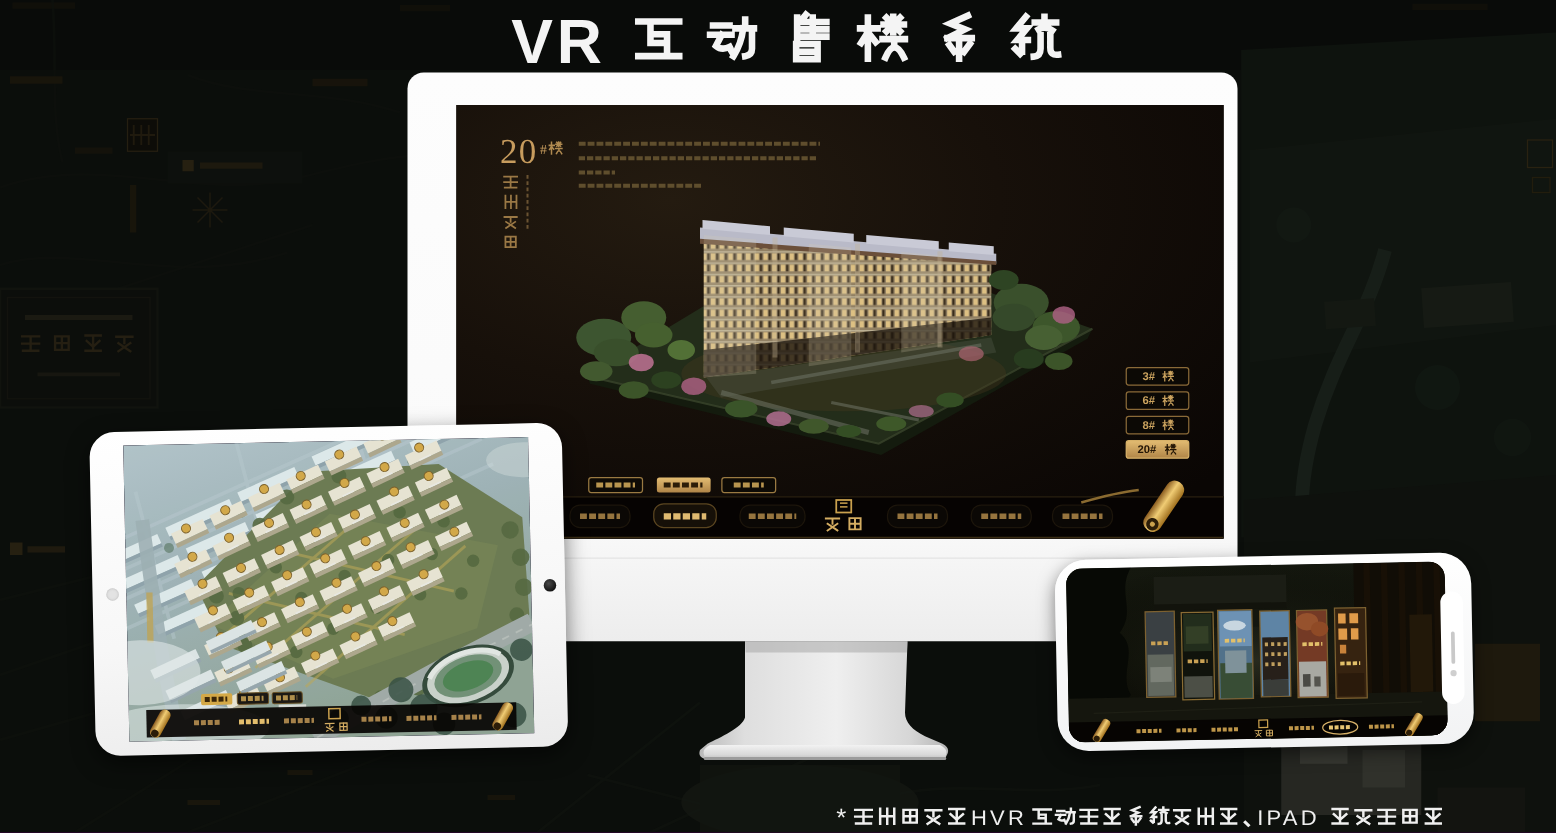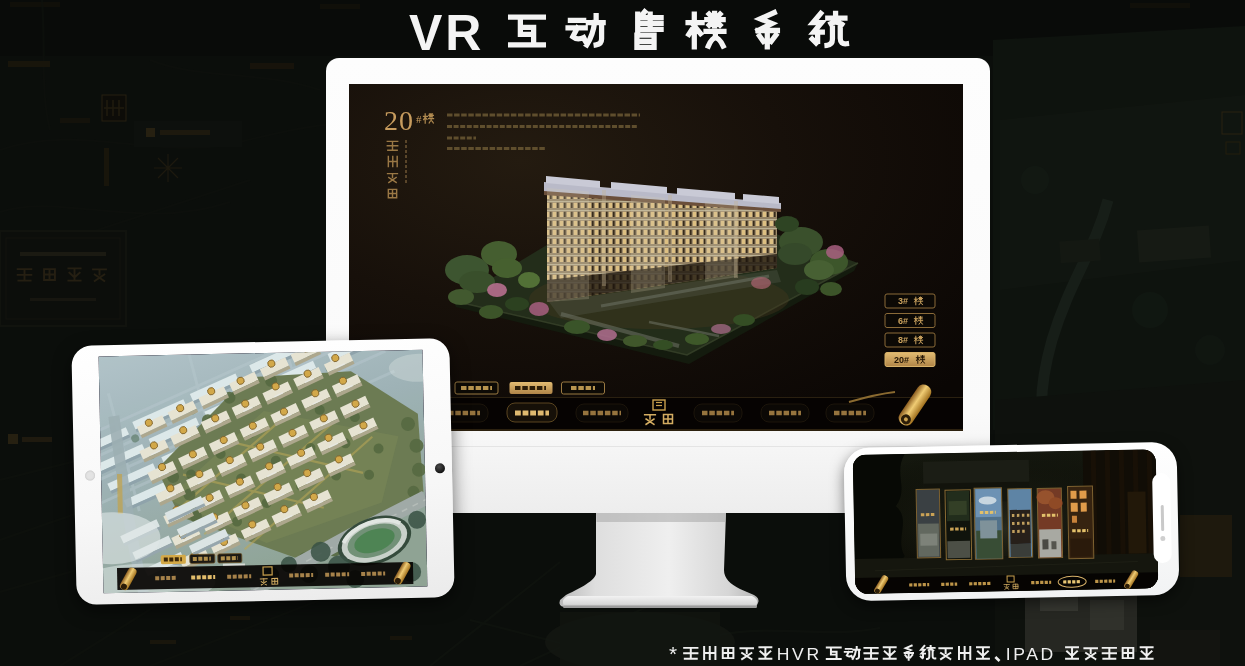--- a/index.html
+++ b/index.html
@@ -168,21 +168,21 @@
   <use href="#hu" x="106" y="11" width="42" height="39" stroke="#f4f4f4"></use>
   <use href="#dong" x="165" y="11" width="42" height="39" stroke="#f4f4f4"></use>
   <use href="#shou" x="225" y="11" width="41" height="39" stroke="#f4f4f4"></use>
   <use href="#lou" x="285" y="11" width="42" height="39" stroke="#f4f4f4"></use>
   <use href="#xi" x="346" y="11" width="41" height="39" stroke="#f4f4f4"></use>
   <use href="#tong" x="406" y="11" width="42" height="39" stroke="#f4f4f4"></use>
 </svg>
 
 <div class="abs" id="monitor" style="left:326px;top:58px;width:664px;height:455px;background:linear-gradient(180deg,#fdfdfd 0%,#fafafa 78%,#ededed 100%);border-radius:13px;">
 
-  <div class="abs" id="mscreen" style="left:23px;top:26px;width:614px;height:347px;background:#0e0a06;overflow:hidden;">
+  <div class="abs" id="mscreen" style="left:39px;top:26px;width:614px;height:347px;background:#0e0a06;overflow:hidden;">
     <svg width="614" height="347" viewBox="0 0 614 347" id="msvg">
       <defs>
         <radialGradient id="mbg" cx="28%" cy="22%" r="95%">
           <stop offset="0%" stop-color="#241b10"></stop>
           <stop offset="45%" stop-color="#17100a"></stop>
           <stop offset="100%" stop-color="#0a0604"></stop>
         </radialGradient>
         <linearGradient id="goldbtn" x1="0" y1="0" x2="0" y2="1">
           <stop offset="0%" stop-color="#e3bc72"></stop>
           <stop offset="100%" stop-color="#b08548"></stop>

